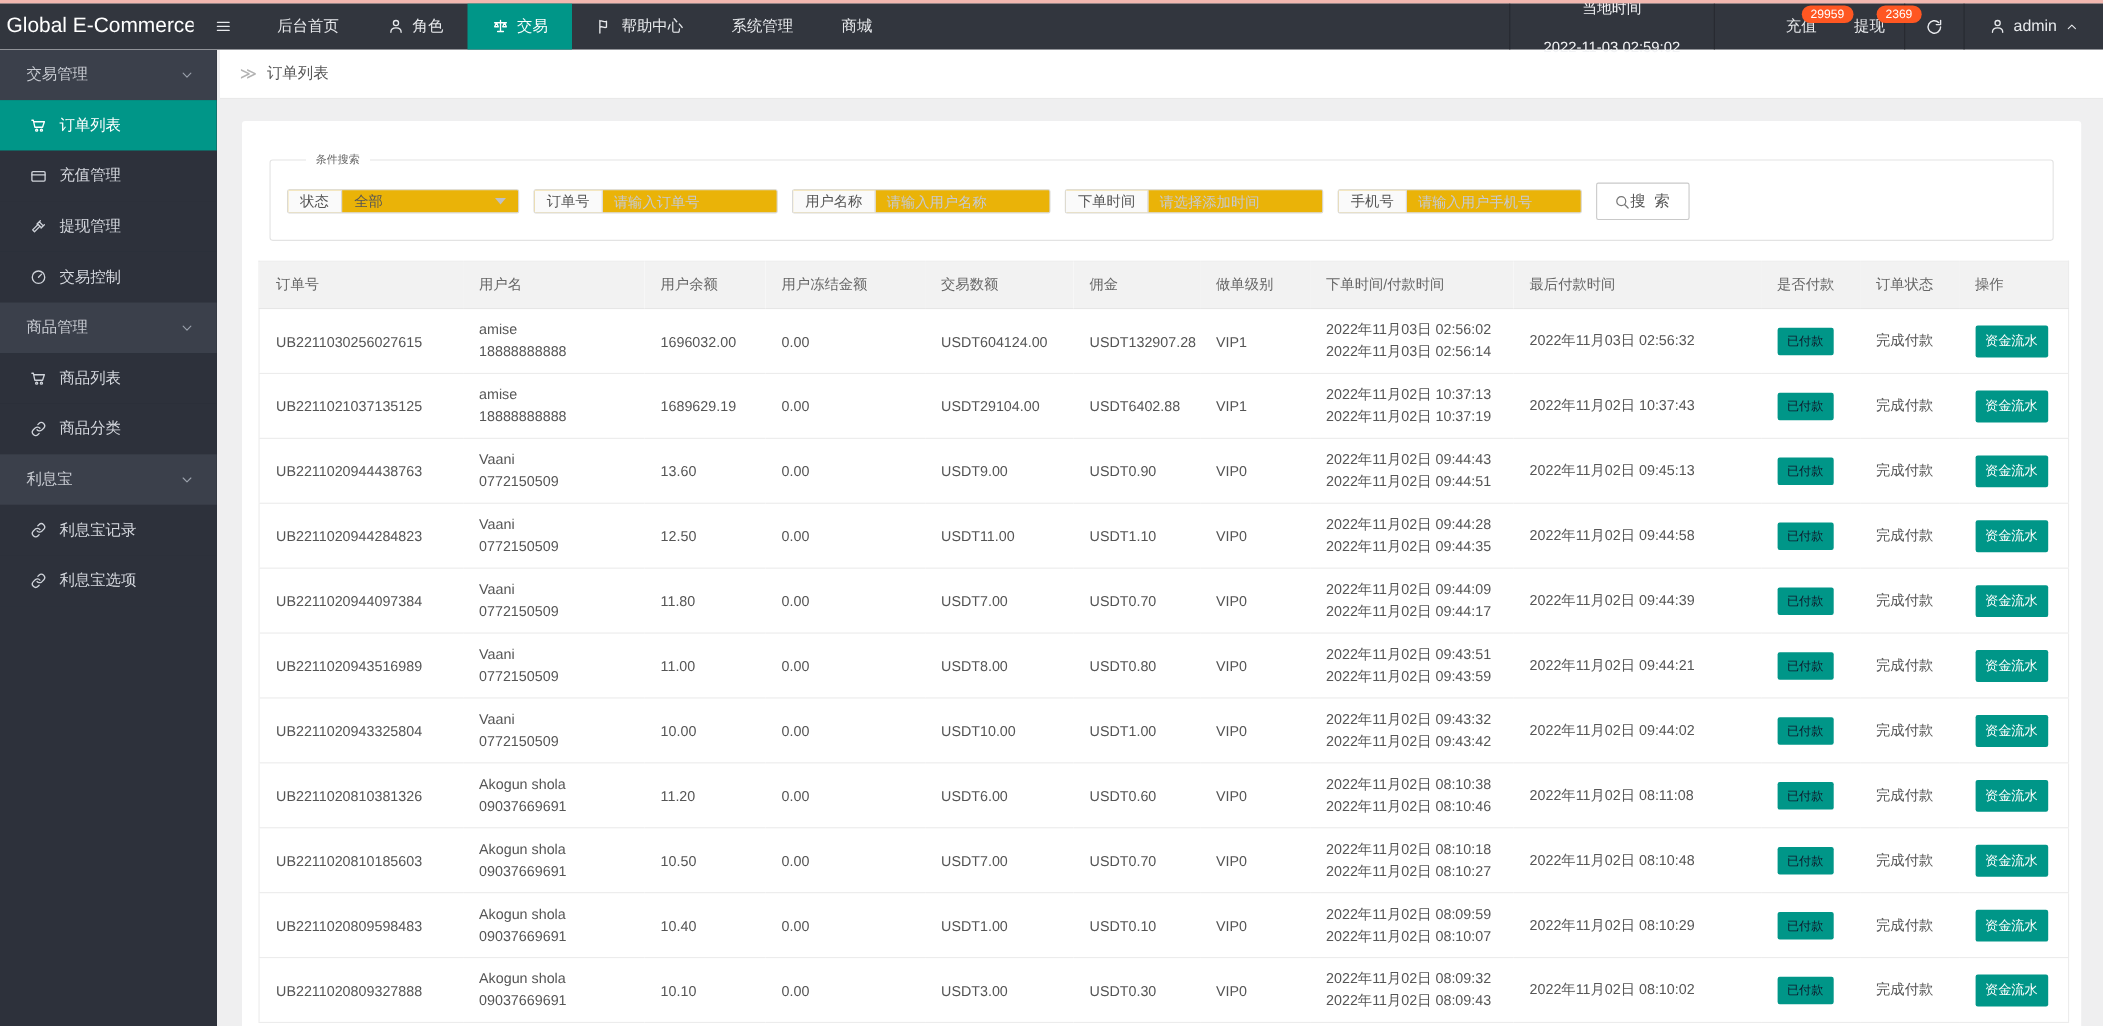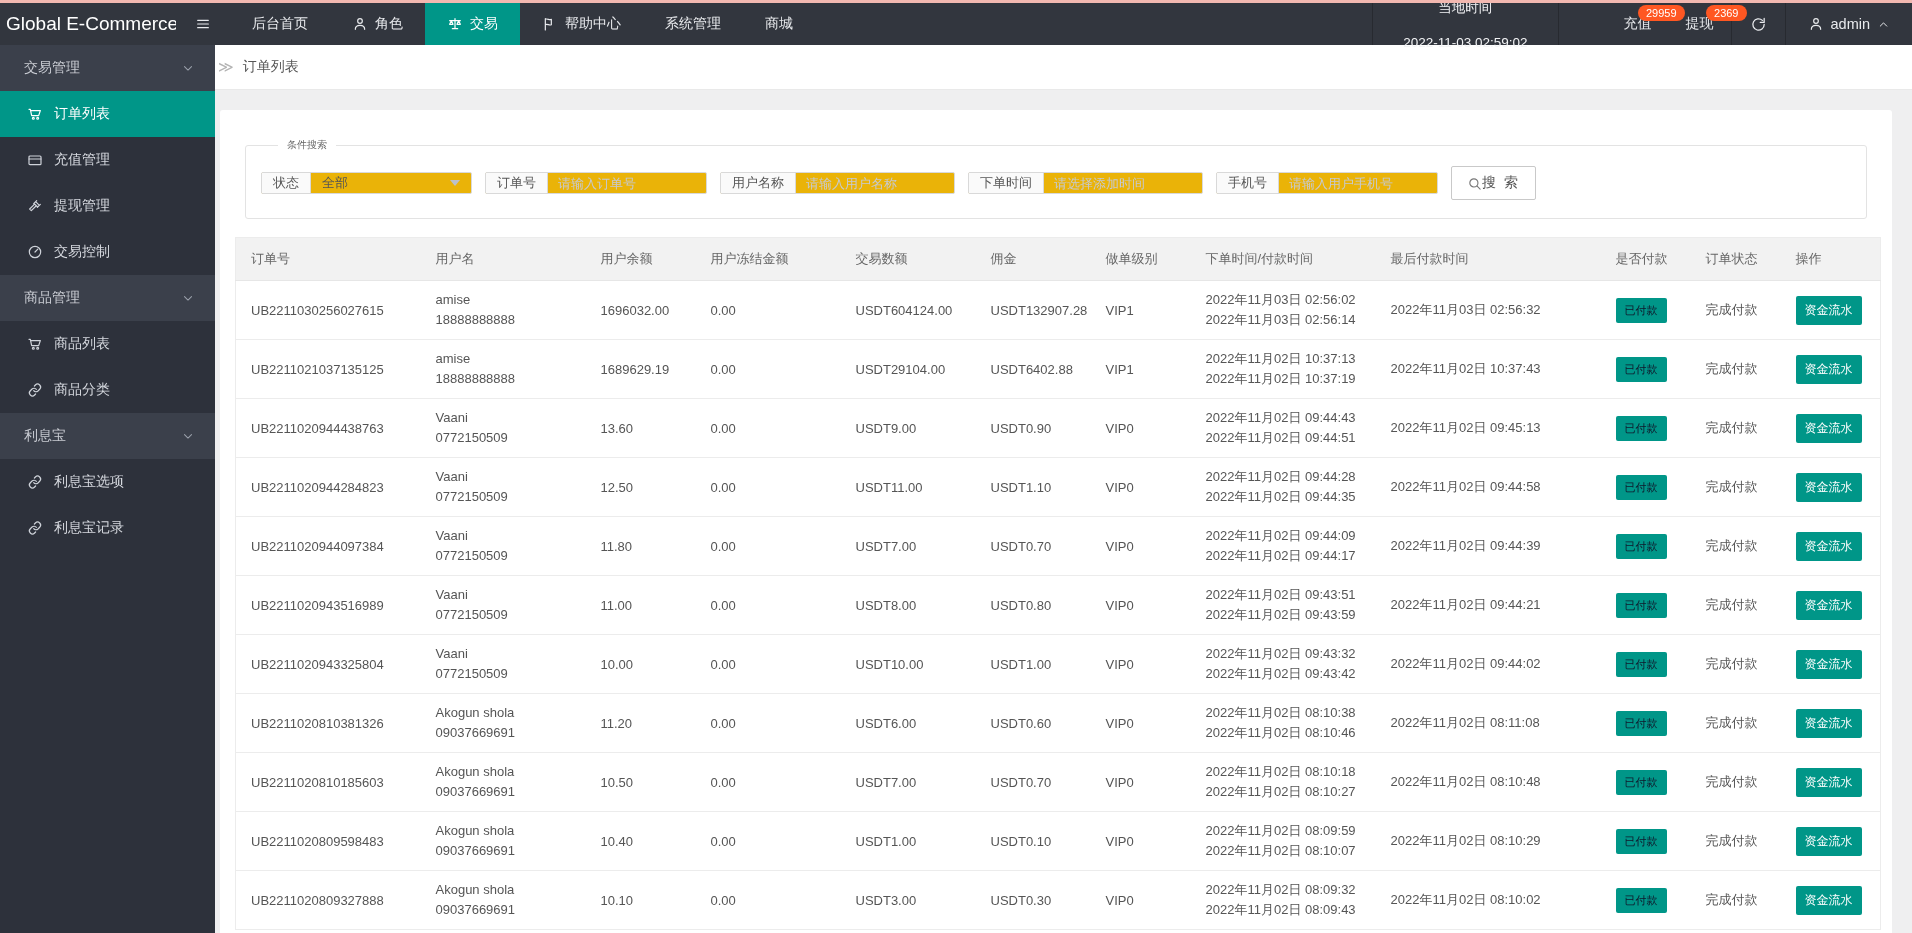--- a/index.html
+++ b/index.html
@@ -24,21 +24,21 @@
   .nav-group{display:flex;align-items:stretch;border-right:1px solid #272a30;padding-left:48px;}
   .nav-act{position:relative;display:flex;align-items:center;padding:0 17px;font-size:14px;cursor:pointer;}
   .nbadge{position:absolute;top:2px;right:-16px;background:#ff5722;color:#fff;font-size:11px;
     line-height:16px;padding:0 8px;border-radius:9px;z-index:2;}
   .refresh-box{display:flex;align-items:center;padding:0 18px;border-right:1px solid #272a30;cursor:pointer;}
   .refresh-box .icn{width:17px;height:17px;}
   .admin-box{display:flex;align-items:center;gap:7px;padding:16px 22px;font-size:14.5px;cursor:pointer;}
   .admin-box .chev{width:13px;height:13px;}
 
   
-  .sidebar{position:fixed;top:45px;left:0;bottom:0;width:215px;background:#2d313b;z-index:20;}
+  .sidebar{position:fixed;top:45px;left:0;bottom:0;width:197px;background:#2d313b;z-index:20;}
   .side-group{height:46px;display:flex;align-items:center;justify-content:space-between;
     padding:0 20px 0 24px;background:#3b404b;color:#c9ccd3;font-size:14px;cursor:pointer;}
   .side-group .chev{width:14px;height:14px;color:#9aa0ab;}
   .side-item{height:46px;display:flex;align-items:center;gap:11px;padding-left:27px;
     color:#d6d9df;font-size:14px;cursor:pointer;background:#2d313b;}
   .side-item .icn{color:#cfd3da;}
   .side-item.active{background:#009688;color:#fff;}
   .side-item.active .icn{color:#fff;}
 
   
@@ -213,27 +213,27 @@
     <div class="side-group">
       <span>利息宝</span>
       <svg class="icn chev" viewBox="0 0 24 24" fill="none" stroke="currentColor" stroke-width="1.8" stroke-linecap="round" stroke-linejoin="round">
         <path d="M6 9.5l6 6 6-6"></path>
       </svg>
     </div>
     <div class="side-item">
       <svg class="icn " viewBox="0 0 24 24" fill="none" stroke="currentColor" stroke-width="1.8" stroke-linecap="round" stroke-linejoin="round">
         <path d="M10 13a4.5 4.5 0 0 0 6.4.5l2.6-2.6a4.5 4.5 0 0 0-6.4-6.4L11.1 6M14 11a4.5 4.5 0 0 0-6.4-.5L5 13.1a4.5 4.5 0 0 0 6.4 6.4l1.5-1.5"></path>
       </svg>
+      <span>利息宝记录</span>
+    </div>
+    <div class="side-item">
+      <svg class="icn " viewBox="0 0 24 24" fill="none" stroke="currentColor" stroke-width="1.8" stroke-linecap="round" stroke-linejoin="round">
+        <path d="M10 13a4.5 4.5 0 0 0 6.4.5l2.6-2.6a4.5 4.5 0 0 0-6.4-6.4L11.1 6M14 11a4.5 4.5 0 0 0-6.4-.5L5 13.1a4.5 4.5 0 0 0 6.4 6.4l1.5-1.5"></path>
+      </svg>
       <span>利息宝选项</span>
-    </div>
-    <div class="side-item">
-      <svg class="icn " viewBox="0 0 24 24" fill="none" stroke="currentColor" stroke-width="1.8" stroke-linecap="round" stroke-linejoin="round">
-        <path d="M10 13a4.5 4.5 0 0 0 6.4.5l2.6-2.6a4.5 4.5 0 0 0-6.4-6.4L11.1 6M14 11a4.5 4.5 0 0 0-6.4-.5L5 13.1a4.5 4.5 0 0 0 6.4 6.4l1.5-1.5"></path>
-      </svg>
-      <span>利息宝记录</span>
     </div>
   </aside>
 
 <main class="main">
   <div class="breadcrumb-bar">
     <span class="crumb-icon">≫</span>
     <span>订单列表</span>
   </div>
 
   <div class="card">

